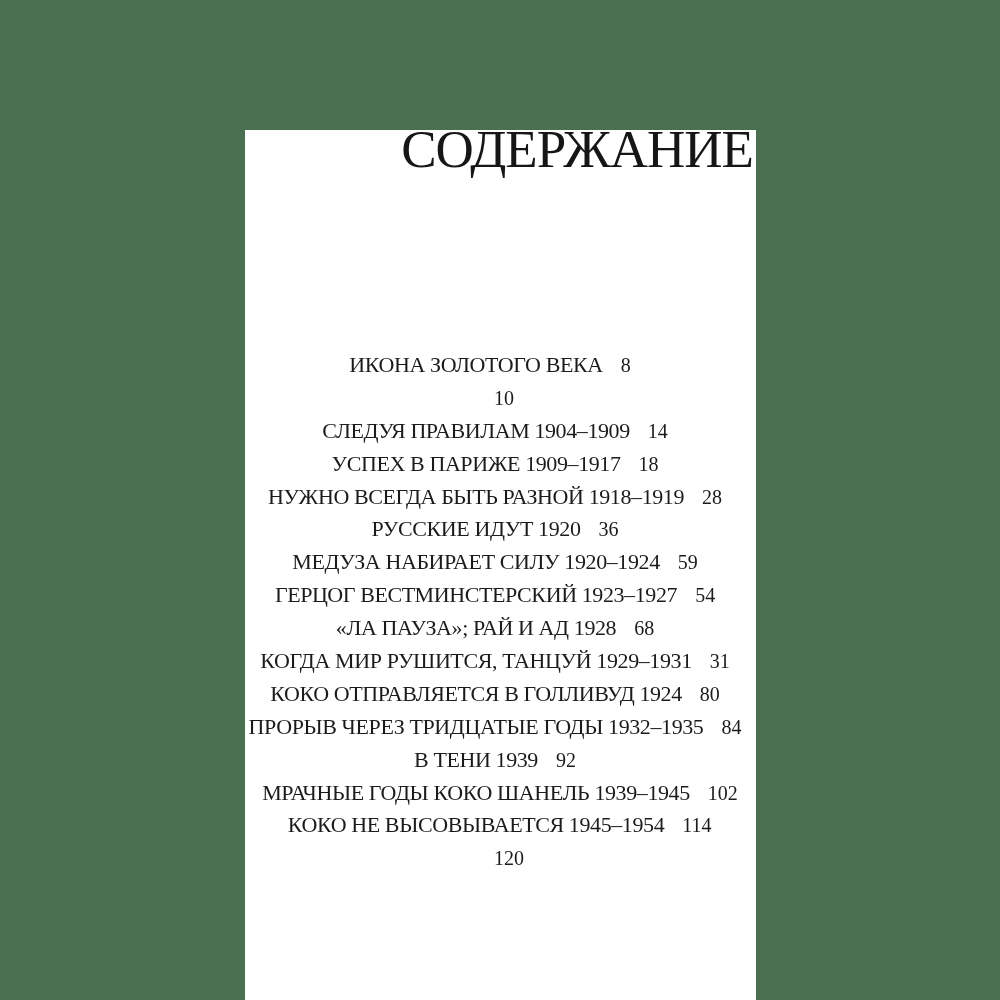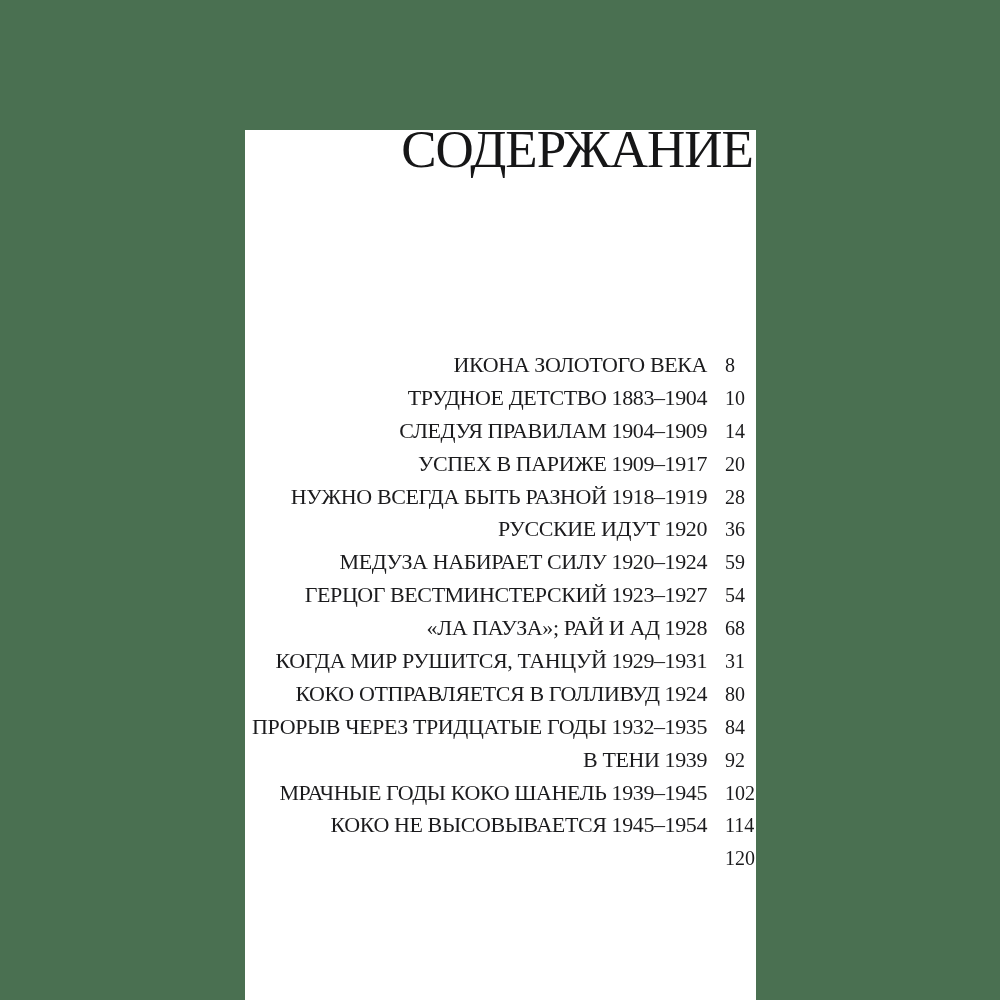--- a/index.html
+++ b/index.html
@@ -35,21 +35,21 @@
     white-space: nowrap;
   }
   .toc-list {
     position: absolute;
     top: 219px;
     left: 0;
     right: 0;
   }
   .toc-row {
     display: flex;
-    justify-content: flex-end;
+    justify-content: center;
     align-items: baseline;
     height: 32.9px;
     line-height: 32.9px;
     white-space: nowrap;
   }
   .toc-label {
     font-size: 22px;
     letter-spacing: -0.4px;
     color: #1b1b1d;
     line-height: 32.9px;
@@ -72,32 +72,31 @@
   <div class="toc-title">СОДЕРЖАНИЕ</div>
 
   <div class="toc-list">
 
       <div class="toc-row">
         <span class="toc-label">ИКОНА ЗОЛОТОГО ВЕКА</span>
         <span class="toc-page">8</span>
       </div>
 
       <div class="toc-row">
-        <span class="toc-label">ТРУДНОЕ ДЕТСТВО 1883–1904</span>
         <span class="toc-page">10</span>
       </div>
 
       <div class="toc-row">
         <span class="toc-label">СЛЕДУЯ ПРАВИЛАМ 1904–1909</span>
         <span class="toc-page">14</span>
       </div>
 
       <div class="toc-row">
         <span class="toc-label">УСПЕХ В ПАРИЖЕ 1909–1917</span>
-        <span class="toc-page">20</span>
+        <span class="toc-page">18</span>
       </div>
 
       <div class="toc-row">
         <span class="toc-label">НУЖНО ВСЕГДА БЫТЬ РАЗНОЙ 1918–1919</span>
         <span class="toc-page">28</span>
       </div>
 
       <div class="toc-row">
         <span class="toc-label">РУССКИЕ ИДУТ 1920</span>
         <span class="toc-page">36</span>

